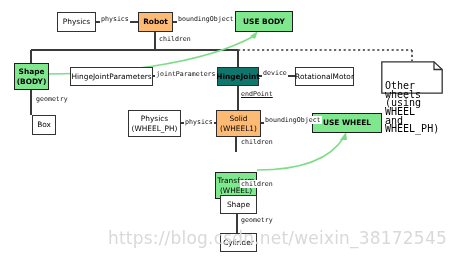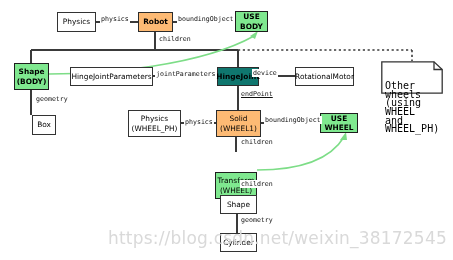--- a/index.html
+++ b/index.html
@@ -123,21 +123,21 @@
   </svg>
 
   <div class="node" style="left:57px;top:12px;width:39px;height:20px;">
     <span>Physics</span>
   </div>
 
   <div class="node blue bold" style="left:138px;top:12px;width:35px;height:20px;">
     <span>Robot</span>
   </div>
 
-  <div class="node green bold" style="left:235px;top:11px;width:33px;height:21px;">
+  <div class="node green bold" style="left:235px;top:11px;width:58px;height:21px;">
     <span>USE BODY</span>
   </div>
 
   <div class="node green bold" style="left:14px;top:63px;width:35px;height:27px;">
     <span>Shape
 (BODY)</span>
   </div>
 
   <div class="node" style="left:70px;top:67px;width:83px;height:19px;">
     <span>HingeJointParameters</span>
@@ -158,21 +158,21 @@
   <div class="node" style="left:128px;top:110px;width:53px;height:27px;">
     <span>Physics
 (WHEEL_PH)</span>
   </div>
 
   <div class="node blue" style="left:216px;top:110px;width:45px;height:27px;">
     <span>Solid
 (WHEEL1)</span>
   </div>
 
-  <div class="node green bold" style="left:320px;top:113px;width:38px;height:20px;">
+  <div class="node green bold" style="left:312px;top:113px;width:70px;height:20px;">
     <span>USE WHEEL</span>
   </div>
 
   <div class="node green" style="left:215px;top:152px;width:42px;height:27px;margin-top:20px;">
     <span>Transform
 (WHEEL)</span>
   </div>
 
   <div class="node" style="left:220px;top:195px;width:37px;height:19px;">
     <span>Shape</span>
@@ -190,21 +190,21 @@
     <span>Other wheels
 (using WHEEL
 and WHEEL_PH)</span>
   </div>
 
   <div class="edge-label" style="left:100px;top:15px;"><span>physics</span></div>
   <div class="edge-label" style="left:177px;top:15px;"><span>boundingObject</span></div>
   <div class="edge-label" style="left:158px;top:35px;"><span>children</span></div>
   <div class="edge-label" style="left:35px;top:95px;"><span>geometry</span></div>
   <div class="edge-label" style="left:155px;top:70px;text-align:center;"><span>jointParameters</span></div>
-  <div class="edge-label" style="left:252px;top:69px;"><span>device</span></div>
+  <div class="edge-label" style="left:262px;top:69px;"><span>device</span></div>
   <div class="edge-label" style="left:240px;top:90px;text-decoration:underline;"><span>endPoint</span></div>
   <div class="edge-label" style="left:184px;top:118px;"><span>physics</span></div>
   <div class="edge-label" style="left:264px;top:116px;"><span>boundingObject</span></div>
   <div class="edge-label" style="left:240px;top:138px;"><span>children</span></div>
   <div class="edge-label" style="left:240px;top:180px;"><span>children</span></div>
   <div class="edge-label" style="left:240px;top:216px;"><span>geometry</span></div>
 
   <div class="watermark">https://blog.csdn.net/weixin_38172545</div>
 
 </div>

